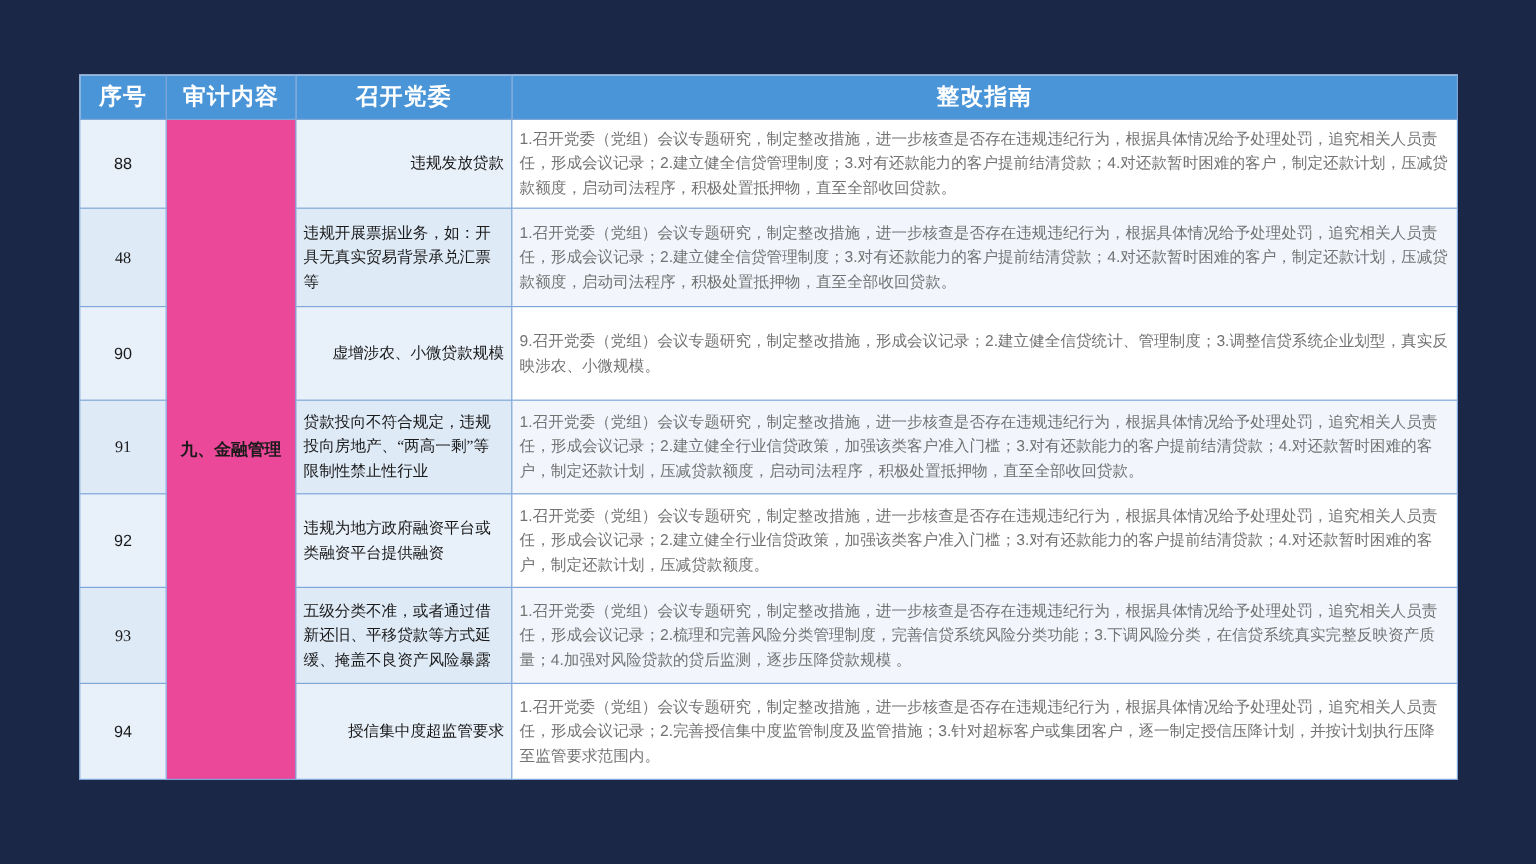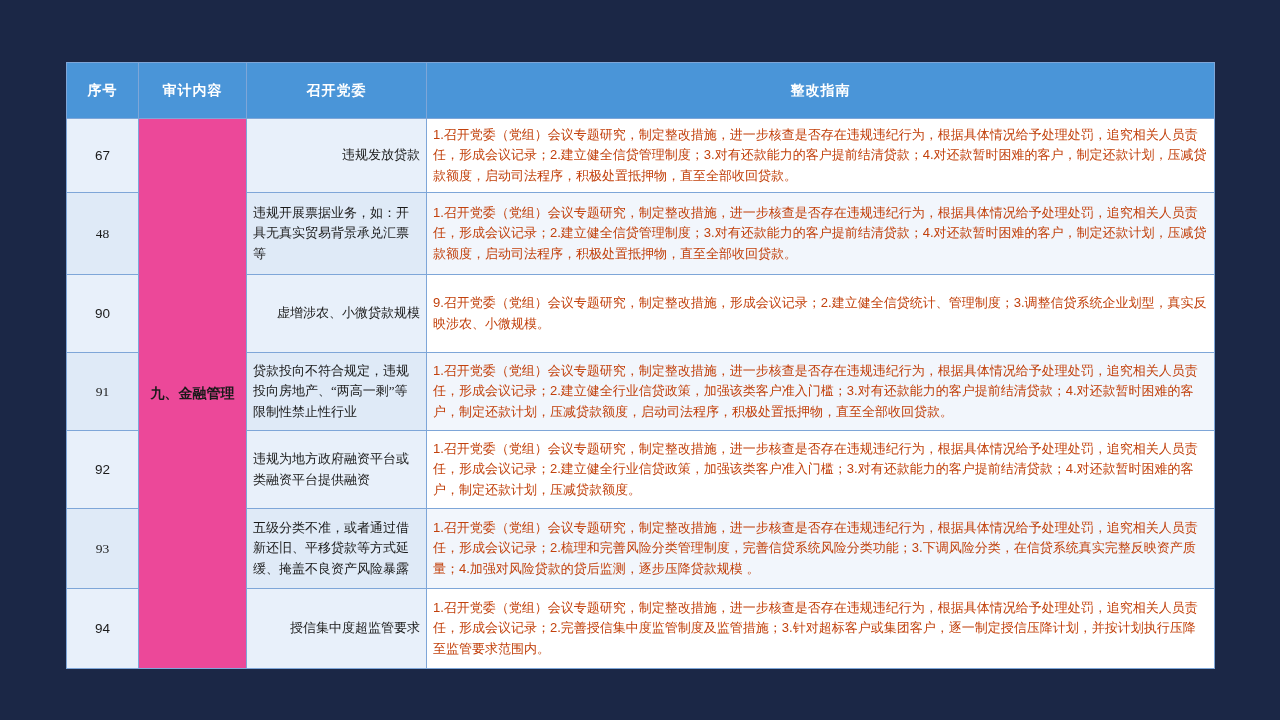--- a/index.html
+++ b/index.html
@@ -34,24 +34,24 @@
   table.audit-table th,
   table.audit-table td {
     border: 1px solid #7ea6d8;
     vertical-align: middle;
     padding: 4px 6px;
     box-sizing: border-box;
   }
   thead th {
     background: #4a95d8;
     color: #ffffff;
-    font-size: 14px;
+    font-size: 19px;
     font-weight: bold;
     text-align: center;
-    height: 56px;
+    height: 37px;
     letter-spacing: 1px;
   }
   col.c-seq { width: 72px; }
   col.c-content { width: 108px; }
   col.c-problem { width: 180px; }
   col.c-guide { width: 788px; }
 
   td.seq {
     text-align: center;
     font-size: 13.5px;
@@ -70,21 +70,21 @@
     font-size: 13px;
     color: #1a1a1a;
     background: #e8f0fa;
     line-height: 1.55;
   }
   td.problem.center {
     text-align: right;
   }
   td.guide {
     font-size: 13px;
-    color: #c2410c;
+    color: #737373;
     background: #ffffff;
     line-height: 1.55;
     text-align: left;
   }
   tr.alt td.seq,
   tr.alt td.problem {
     background: #dfeaf7;
     font-family: Liberation Serif, serif;
   }
   tr.alt td.guide {
@@ -106,21 +106,21 @@
       <thead>
         <tr>
           <th>序号</th>
           <th>审计内容</th>
           <th>召开党委</th>
           <th>整改指南</th>
         </tr>
       </thead>
       <tbody>
         <tr style="height:74px;">
-          <td class="seq">67</td>
+          <td class="seq">88</td>
           <td class="content-cell" rowspan="7">九、金融管理</td>
           <td class="problem center">违规发放贷款</td>
           <td class="guide">1.召开党委（党组）会议专题研究，制定整改措施，进一步核查是否存在违规违纪行为，根据具体情况给予处理处罚，追究相关人员责任，形成会议记录；2.建立健全信贷管理制度；3.对有还款能力的客户提前结清贷款；4.对还款暂时困难的客户，制定还款计划，压减贷款额度，启动司法程序，积极处置抵押物，直至全部收回贷款。</td>
         </tr>
         <tr class="alt" style="height:82px;">
           <td class="seq">48</td>
           <td class="problem">违规开展票据业务，如：开具无真实贸易背景承兑汇票等</td>
           <td class="guide">1.召开党委（党组）会议专题研究，制定整改措施，进一步核查是否存在违规违纪行为，根据具体情况给予处理处罚，追究相关人员责任，形成会议记录；2.建立健全信贷管理制度；3.对有还款能力的客户提前结清贷款；4.对还款暂时困难的客户，制定还款计划，压减贷款额度，启动司法程序，积极处置抵押物，直至全部收回贷款。</td>
         </tr>
         <tr style="height:78px;margin-left:24px;">

